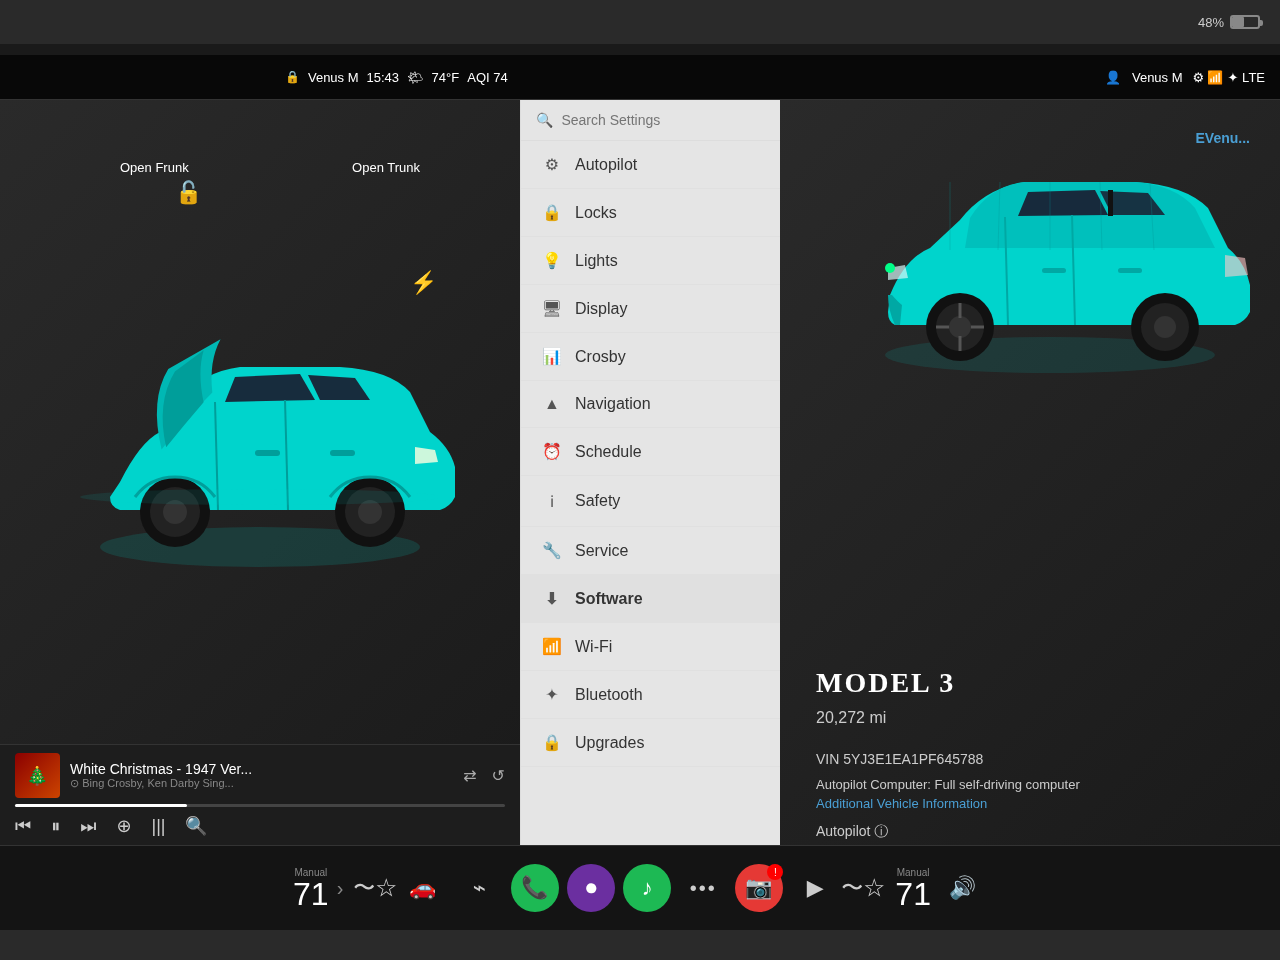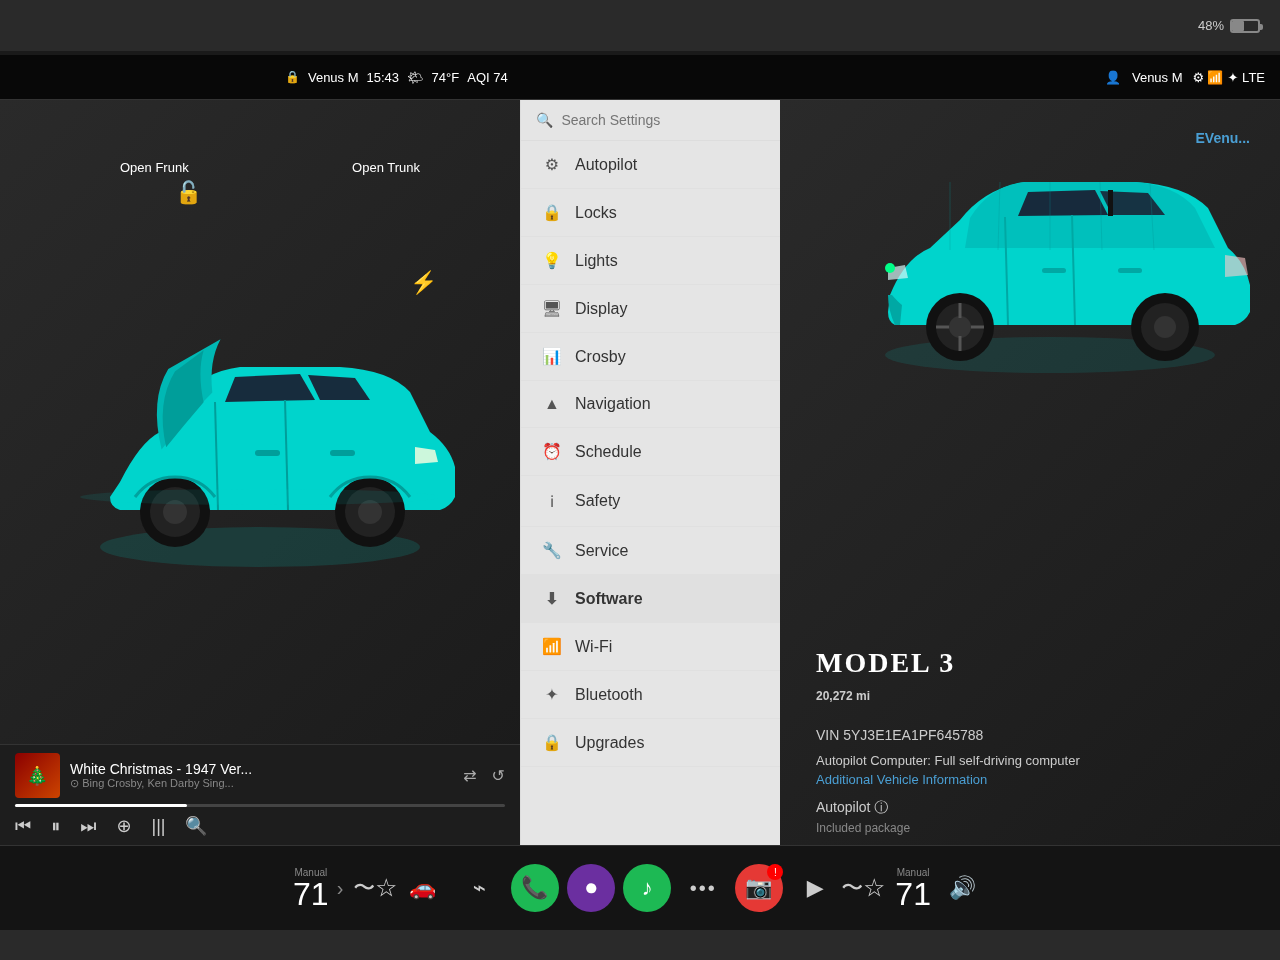--- a/index.html
+++ b/index.html
@@ -9,21 +9,21 @@
       background: #1a1a1a;
       font-family: 'Arial', sans-serif;
       overflow: hidden;
       position: relative;
     }
 
     
     .laptop-bezel-top {
       position: absolute;
       top: 0; left: 0; right: 0;
-      height: 51px;
+      height: 44px;
       background: #2a2a2a;
       z-index: 10;
       display: flex;
       align-items: center;
       justify-content: flex-end;
       padding-right: 20px;
     }
     .battery-indicator {
       display: flex;
       align-items: center;
@@ -301,23 +301,22 @@
     .model-name {
       color: #fff;
       font-size: 28px;
       font-family: Georgia, serif;
       font-weight: bold;
       letter-spacing: 2px;
       margin-bottom: 10px;
     }
     .mileage {
       color: #ccc;
-      font-size: 12px;
+      font-size: 16px;
       margin-bottom: 6px;
-      font-weight: bold;
     }
     .vin {
       color: #ccc;
       font-size: 14px;
       margin-bottom: 10px;
       margin-top: 24px;
     }
     .autopilot-computer {
       color: #ccc;
       font-size: 13px;
@@ -654,21 +653,20 @@
         <line x1="300" y1="63" x2="304" y2="130" stroke="rgba(0,150,148,0.3)" stroke-width="1"></line>
       </svg>
 
       <div class="car-info">
         <div class="model-name">MODEL 3</div>
         <div class="mileage">20,272 mi</div>
         <div class="vin">VIN 5YJ3E1EA1PF645788</div>
         <div class="autopilot-computer">Autopilot Computer: Full self-driving computer</div>
         <div class="vehicle-info-link">Additional Vehicle Information</div>
         <div class="autopilot-section">Autopilot ⓘ</div>
-        <div class="included-package">Included package</div>
       </div>
     </div>
 
   </div>
 
   <div class="taskbar">
     <div class="taskbar-section">
       <div class="temp-display">
         <span class="temp-label">Manual</span>
         <span class="temp-value">71</span>

